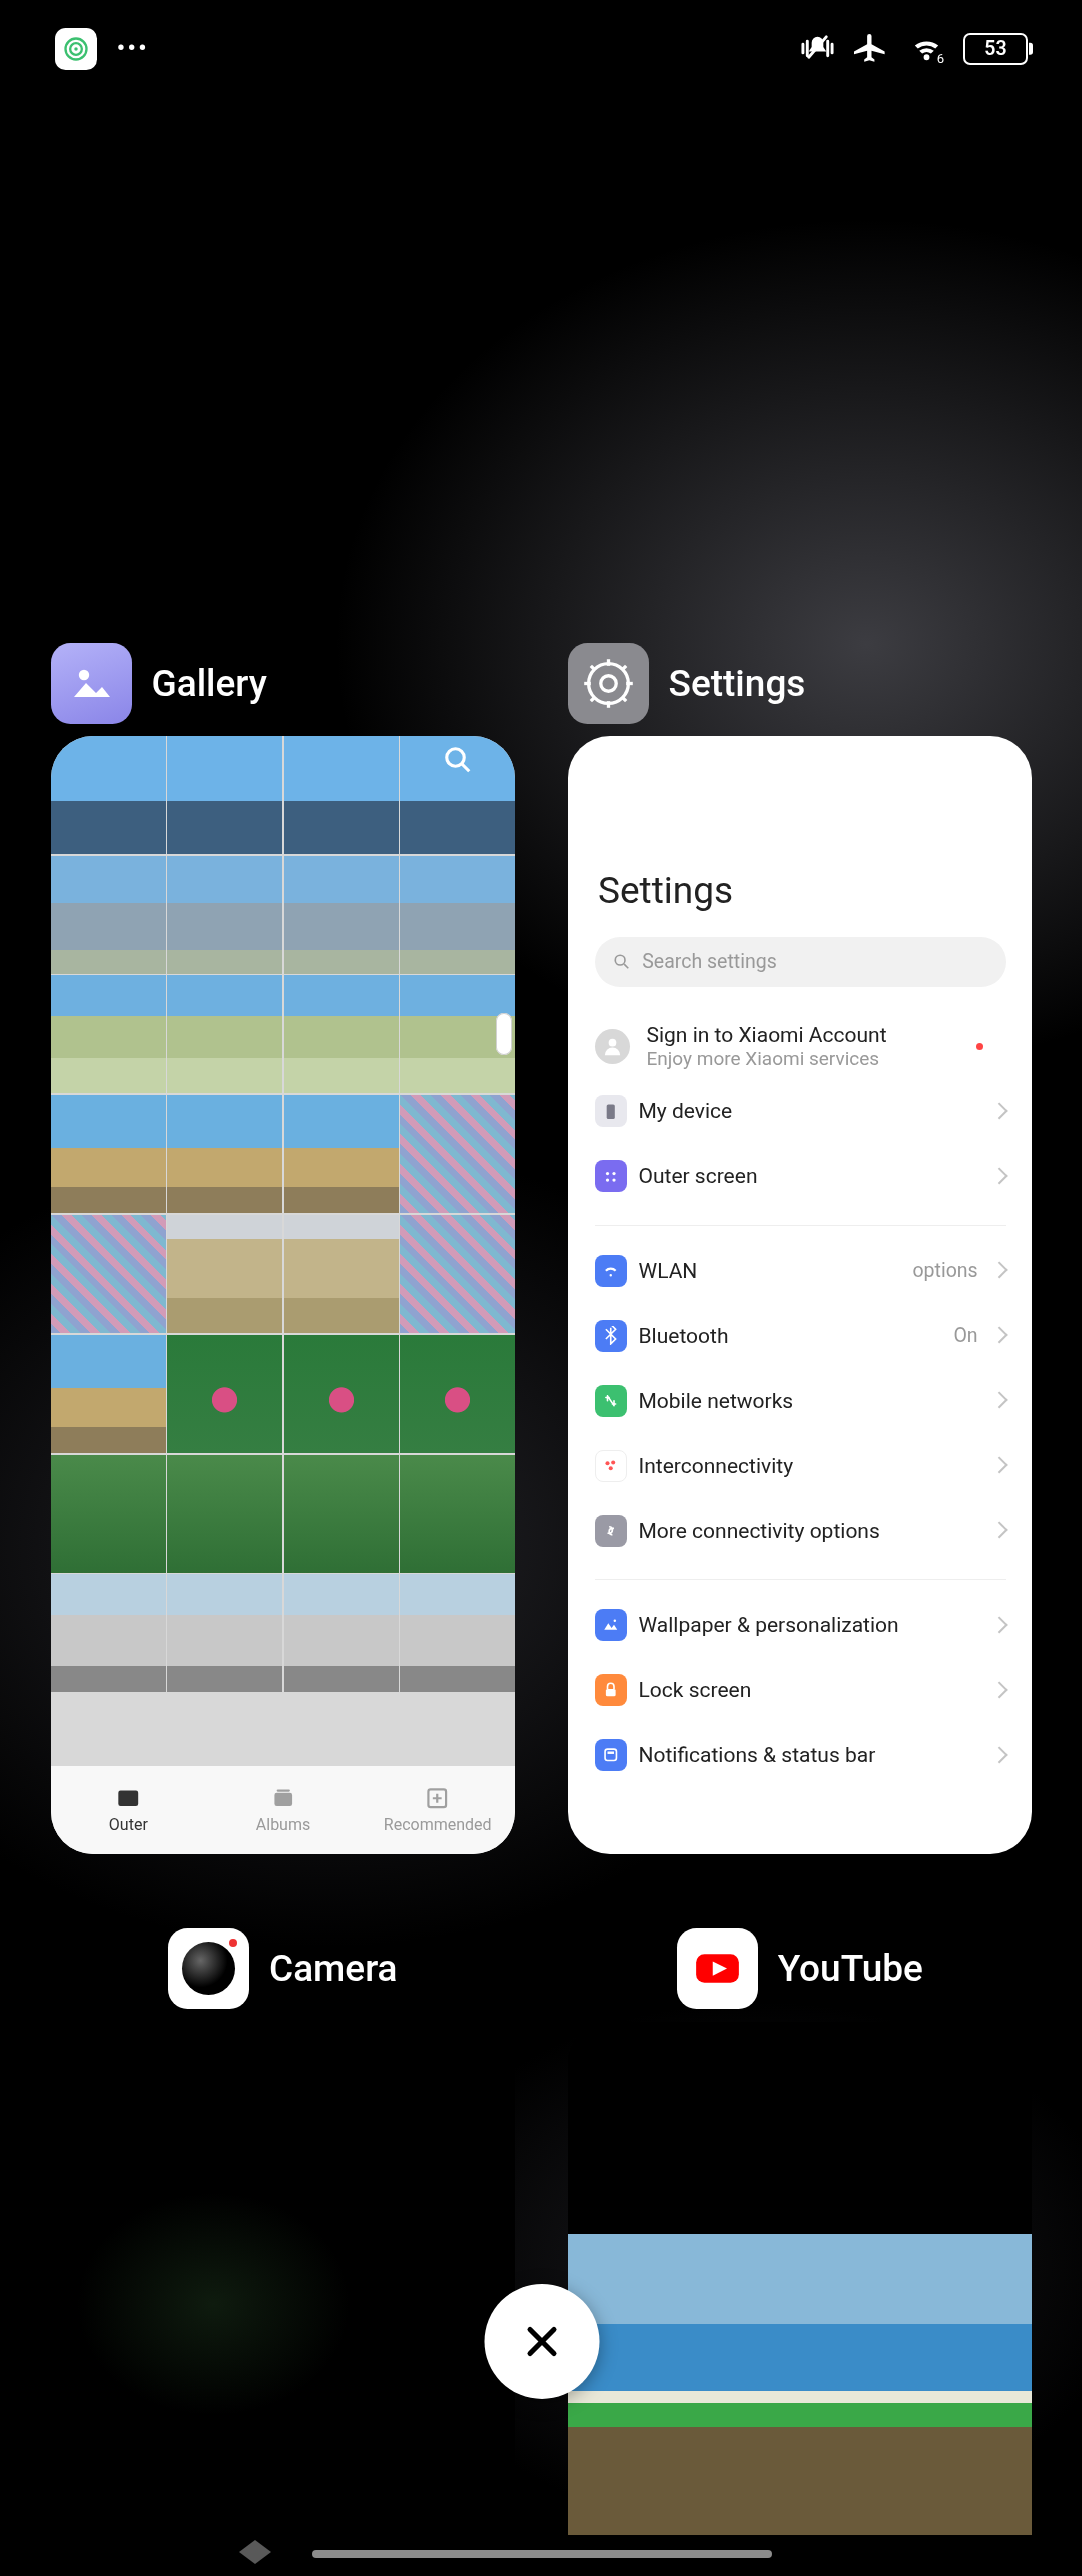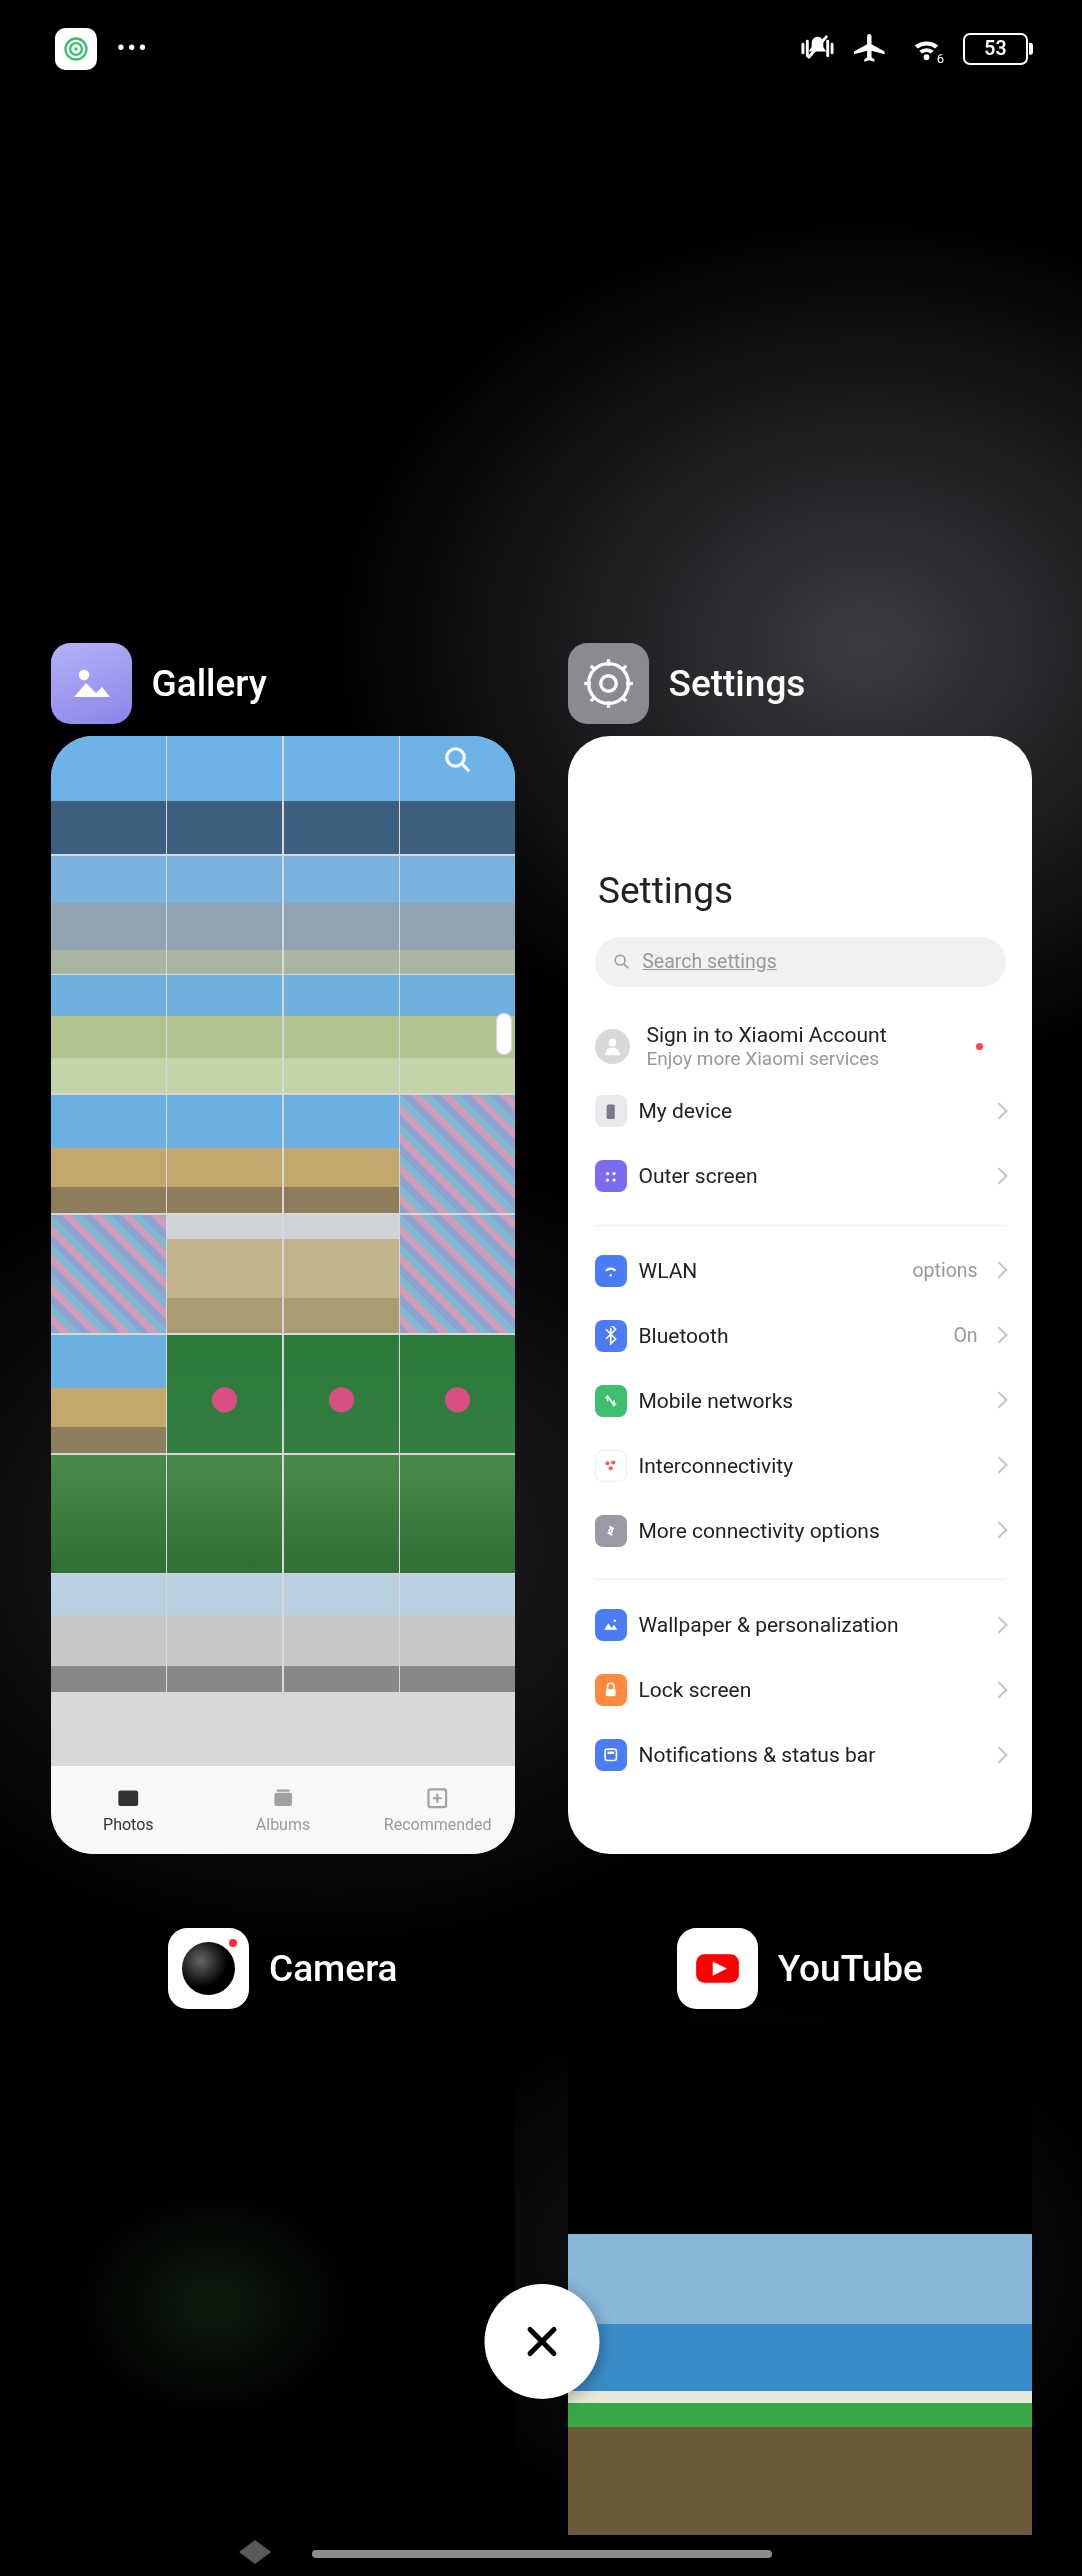--- a/index.html
+++ b/index.html
@@ -67,21 +67,21 @@
   .gtab span { font-size:16px; color:#9a9a9a; }
   .gtab.active span { color:#333; }
   .gtab.active svg { fill:#333; }
   .gtab svg { fill:#a0a0a0; }
 
   
   .settings-card { background:#fff; padding: 0 26.5px; display:flex; flex-direction:column; }
   .settings-title { font-size:37px; font-weight:400; color:#222; margin-top:133px; margin-bottom:25px; padding-left:3.5px;}
   .search-box { background:#f1f1f1; border-radius:26.5px; height:50px; display:flex; align-items:center; padding:0 17.7px; gap:10.6px; margin-bottom:28px;}
   .search-box svg { width:19.5px; height:19.5px; stroke:#999; stroke-width:2; fill:none; }
-  .search-box span { color:#999; font-size:19.5px;text-decoration:underline; }
+  .search-box span { color:#999; font-size:19.5px; }
   .srow { display:flex; align-items:center; height:65px; gap:12px; }
   .srow .ic { width:32px; height:32px; border-radius:8px; display:flex; align-items:center; justify-content:center; flex:0 0 32px; }
   .srow .ic svg { width:19.5px; height:19.5px; fill:#fff; }
   .srow .lbl { flex:1; font-size:21px; color:#222; }
   .srow .val { font-size:19.5px; color:#999; margin-right:3.5px;}
   .srow .chev { width:12.4px; height:12.4px; border-top:2.2px solid #c4c4c4; border-right:2.2px solid #c4c4c4; transform:rotate(45deg); }
   .divider { height:0.9px; background:#eee; margin:16px 0 12.4px; }
   .account-row { display:flex; align-items:center; height:64px; gap:17px; }
   .avatar { width:35px; height:35px; border-radius:50%; background:#d8d8d8; display:flex; align-items:center; justify-content:center; }
   .avatar svg { width:23px; height:23px; fill:#fff;}
@@ -208,21 +208,21 @@
         <div class="thumb street"></div>
         <div class="thumb street"></div>
         <div class="thumb street"></div>
         <div class="thumb street"></div>
       </div>
       <div class="gallery-tabs">
         <div class="gtab active">
           <svg viewBox="0 0 24 24">
               <rect x="3" y="5" width="18" height="14" rx="2"></rect>
             </svg>
-          <span>Photos</span>
+          <span>Outer</span>
         </div>
         <div class="gtab">
           <svg viewBox="0 0 24 24">
               <rect x="4" y="7" width="16" height="12" rx="2"></rect>
               <rect x="6" y="4" width="12" height="2" rx="1"></rect>
             </svg>
           <span>Albums</span>
         </div>
         <div class="gtab">
           <svg viewBox="0 0 24 24">

